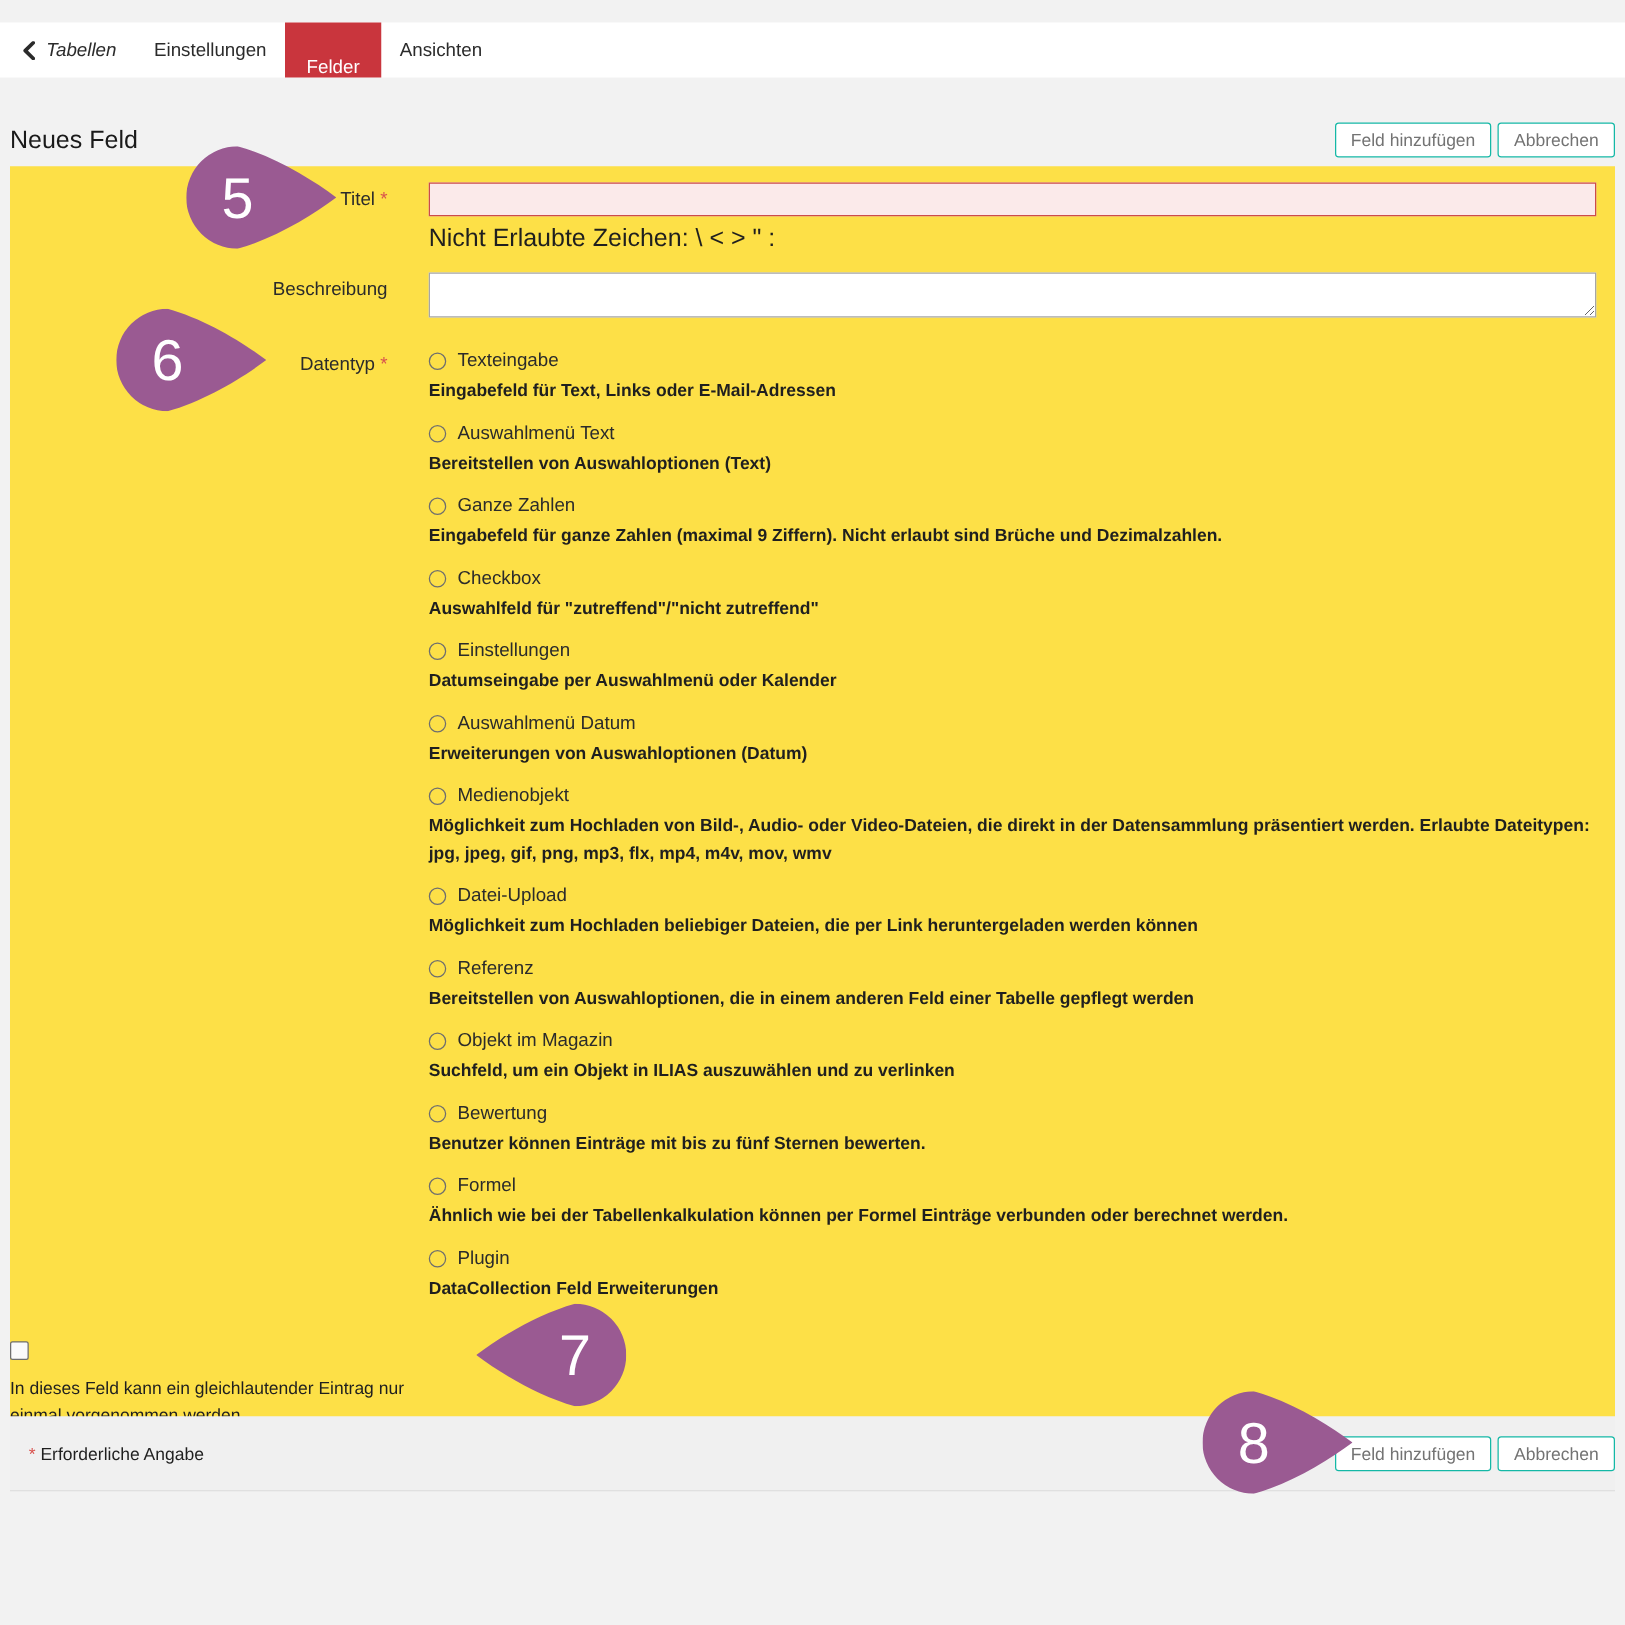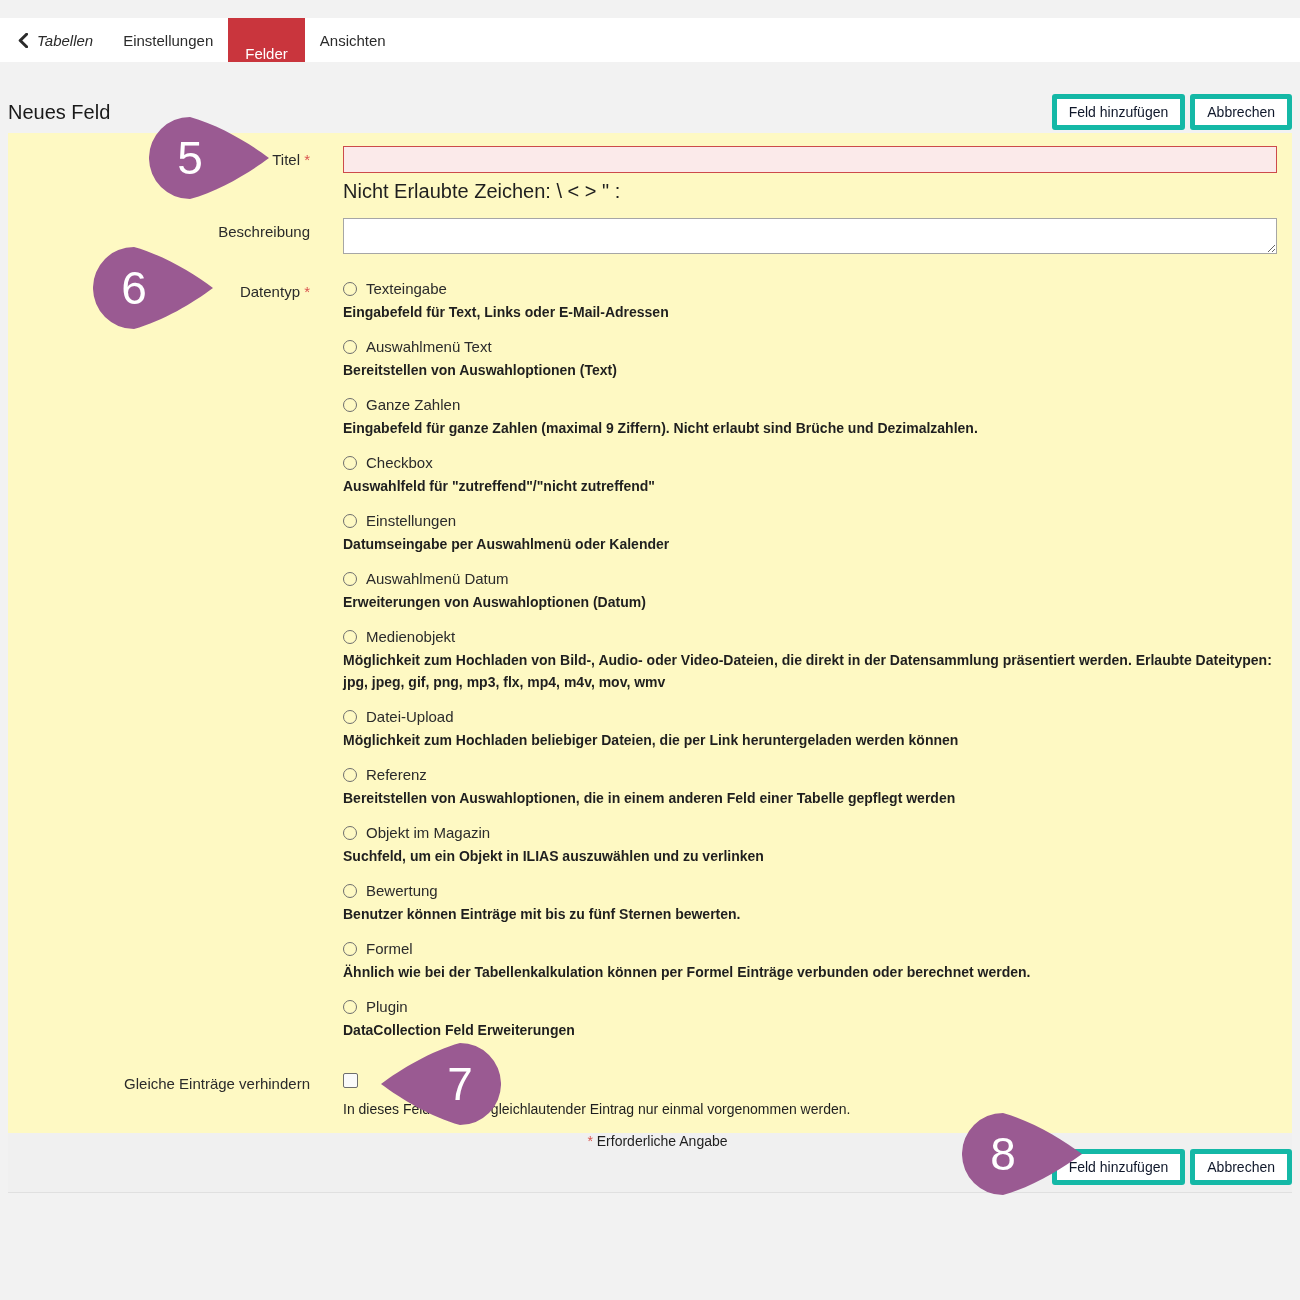--- a/index.html
+++ b/index.html
@@ -24,29 +24,29 @@
   .chev-icon { display:flex; align-items:center; }
 
   
   .toolbar {
     position:absolute; top:94px; left:8px; width:1284px; height:36px;
     display:flex; align-items:center;
   }
   .page-title { font-size:20px; color:#1a1a1a; }
   .btn-group { margin-left:auto; display:flex; gap:5px; }
   .btn {
-    background:#ffffff; border:5px solid #14b8a6; border-radius:3px;
-    font-family:inherit; font-size:14px; color:#0f172a;
+    background:#ffffff; border:1px solid #14b8a6; border-radius:3px;
+    font-family:inherit; font-size:14px; color:#737373;
     padding:5px 12px; cursor:pointer; line-height:16px;
   }
 
   
   .panel {
     position:absolute; top:133px; left:8px; width:1284px;
-    box-sizing:border-box; background:#fef9c3;
+    box-sizing:border-box; background:#fde047;
     padding:13px 0 13px 0;
   }
   .form-row { display:grid; grid-template-columns:335px 1fr; padding-right:15px; box-sizing:border-box; }
   .form-label {
     text-align:right; padding-right:33px; padding-top:4px;
     font-size:15px; color:#2b2b2b; line-height:20px;
   }
   .req { color:var(--required_red,#d9534f); }
   .row-titel { margin-bottom:16px; }
   .text-input {
@@ -77,21 +77,21 @@
     appearance:none; -webkit-appearance:none; margin:3px 0 0 0;
     width:15px; height:15px; border:1px solid #6e6e6e; border-radius:2px;
     background:#fafafa;
   }
   .unique-desc { font-size:14px; line-height:22px; margin-top:6px; color:#1f1f1f; }
 
   
   .footer-bar {
     position:absolute; top:1133px; left:8px; width:1284px; height:60px;
     box-sizing:border-box; background:#f0f0f0; border-bottom:1px solid #e0e0e0;
-    display:flex; align-items:center; padding-left:15px;flex-direction:column;
+    display:flex; align-items:center; padding-left:15px;
   }
   .required-note { font-size:14px; color:#1f1f1f; }
   .footer-bar .btn-group { margin-left:auto; }
 
   
   .marker { position:absolute; width:120px; height:82px; z-index:10; pointer-events:none; }
   .marker svg { position:absolute; left:0; top:0; width:120px; height:82px; }
   .marker.tip-left svg { transform:scaleX(-1); }
   .marker-num {
     position:absolute; top:50%; transform:translateY(-50%);
@@ -246,21 +246,20 @@
         <label class="dt-label-line">
           <input type="radio" name="datentyp" class="radio" style="">
           <span>Plugin</span>
         </label>
         <div class="dt-desc">DataCollection Feld Erweiterungen</div>
       </div>
       </div>
   </div>
 
   <div class="form-row row-unique">
-    <div class="form-label">Gleiche Einträge verhindern</div>
     <div>
       <input type="checkbox" class="checkbox" style="">
       <div class="unique-desc">In dieses Feld kann ein gleichlautender Eintrag nur einmal vorgenommen werden.</div>
     </div>
   </div>
 
 </div>
 
 <div class="footer-bar">
   <div class="required-note">

